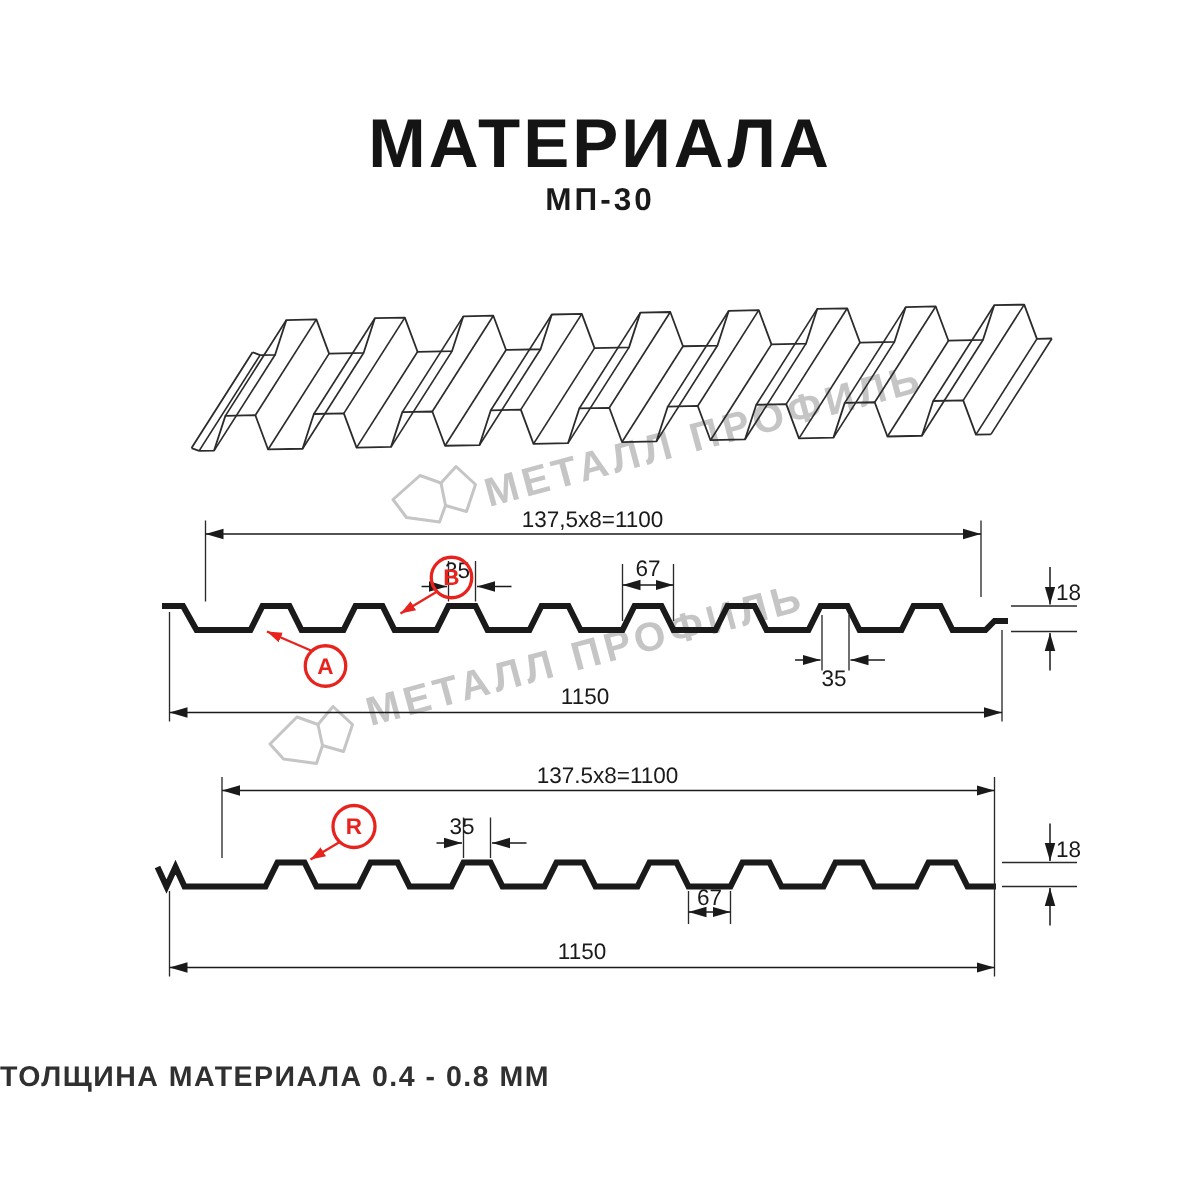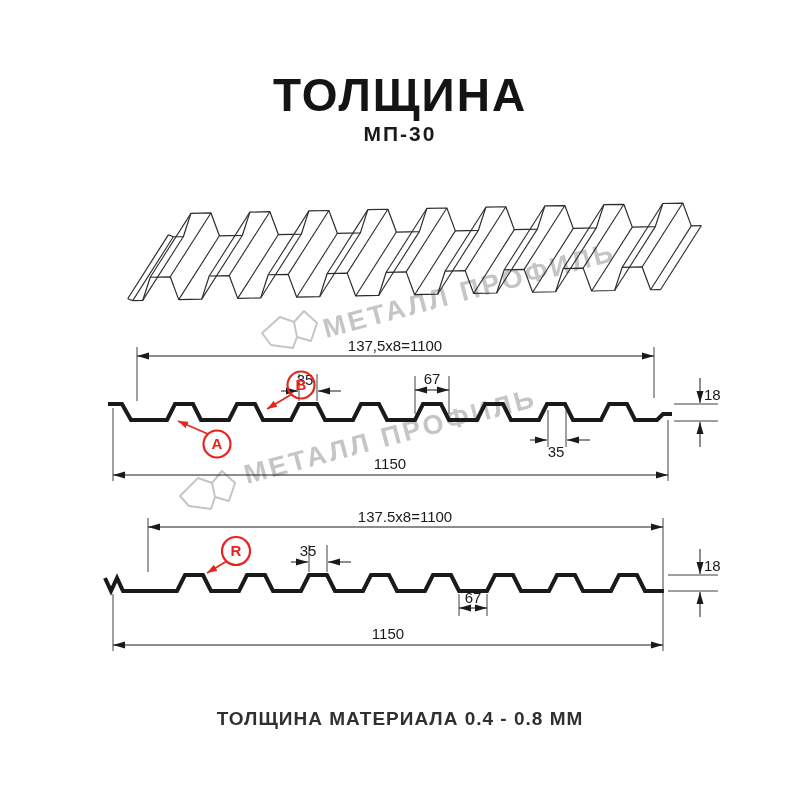--- a/index.html
+++ b/index.html
@@ -2,42 +2,42 @@
 <html><head>
 <meta charset="utf-8">
 <style>
   html,body{margin:0;padding:0;width:800px;height:800px;background:#ffffff;overflow:hidden;
     font-family:"Liberation Sans", sans-serif;}
   .stage{position:relative;width:800px;height:800px;background:#fff;}
   .title{position:absolute;top:68px;left:0;width:800px;text-align:center;
     font-size:46px;font-weight:bold;letter-spacing:2px;color:#141414;}
   .subtitle{position:absolute;top:122px;left:0;width:800px;text-align:center;
     font-size:21px;font-weight:600;letter-spacing:2px;color:#1a1a1a;}
-  .footer{position:absolute;top:708px;left:0;width:800px;text-align:center;
+  .footer{position:absolute;top:708px;left:0;width:800px;text-align:left;
     font-size:19px;font-weight:600;letter-spacing:1px;color:#303030;}
   svg.drawing{position:absolute;top:0;left:0;}
   
   .profile{fill:none;stroke:#1a1a1a;stroke-width:4;stroke-linejoin:miter;}
   .dimline{stroke:#1a1a1a;stroke-width:1;fill:none;}
   .extline{stroke:#2a2a2a;stroke-width:0.9;fill:none;}
   .dimtext{font:15px "Liberation Sans", sans-serif;fill:#1a1a1a;}
   .iso{stroke:#2b2b2b;stroke-width:1.2;fill:none;stroke-linejoin:round;}
   #iso-lines line{stroke:#2b2b2b;stroke-width:1.1;}
   .red-stroke{stroke:#e8231e;stroke-width:2.2;fill:none;}
   .red-lead{stroke:#e8231e;stroke-width:1.6;fill:none;}
   .red-letter{font:15px "Liberation Sans", sans-serif;fill:#e8231e;font-weight:600;}
   .wm-text{font:27px "Liberation Sans", sans-serif;font-weight:bold;letter-spacing:3px;fill:#c5c5c5;}
   .wm-logo{fill:none;stroke:#c5c5c5;stroke-width:2;stroke-linejoin:round;}
 </style>
 </head>
 <body>
 
 <div class="stage">
 
-  <div class="title">ТОЛЩИНА</div>
+  <div class="title">МАТЕРИАЛА</div>
   <div class="subtitle">МП-30</div>
 
   <svg class="drawing" width="800" height="800" viewBox="0 0 800 800">
     <defs>
       <marker id="ah" markerWidth="13" markerHeight="9" refX="12" refY="4.5" orient="auto-start-reverse" markerUnits="userSpaceOnUse">
         <path d="M0,1 L12,4.5 L0,8 Z" fill="#1a1a1a"></path>
       </marker>
       <marker id="ahe" markerWidth="13" markerHeight="9" refX="12" refY="4.5" orient="auto" markerUnits="userSpaceOnUse">
         <path d="M0,1 L12,4.5 L0,8 Z" fill="#1a1a1a"></path>
       </marker>

